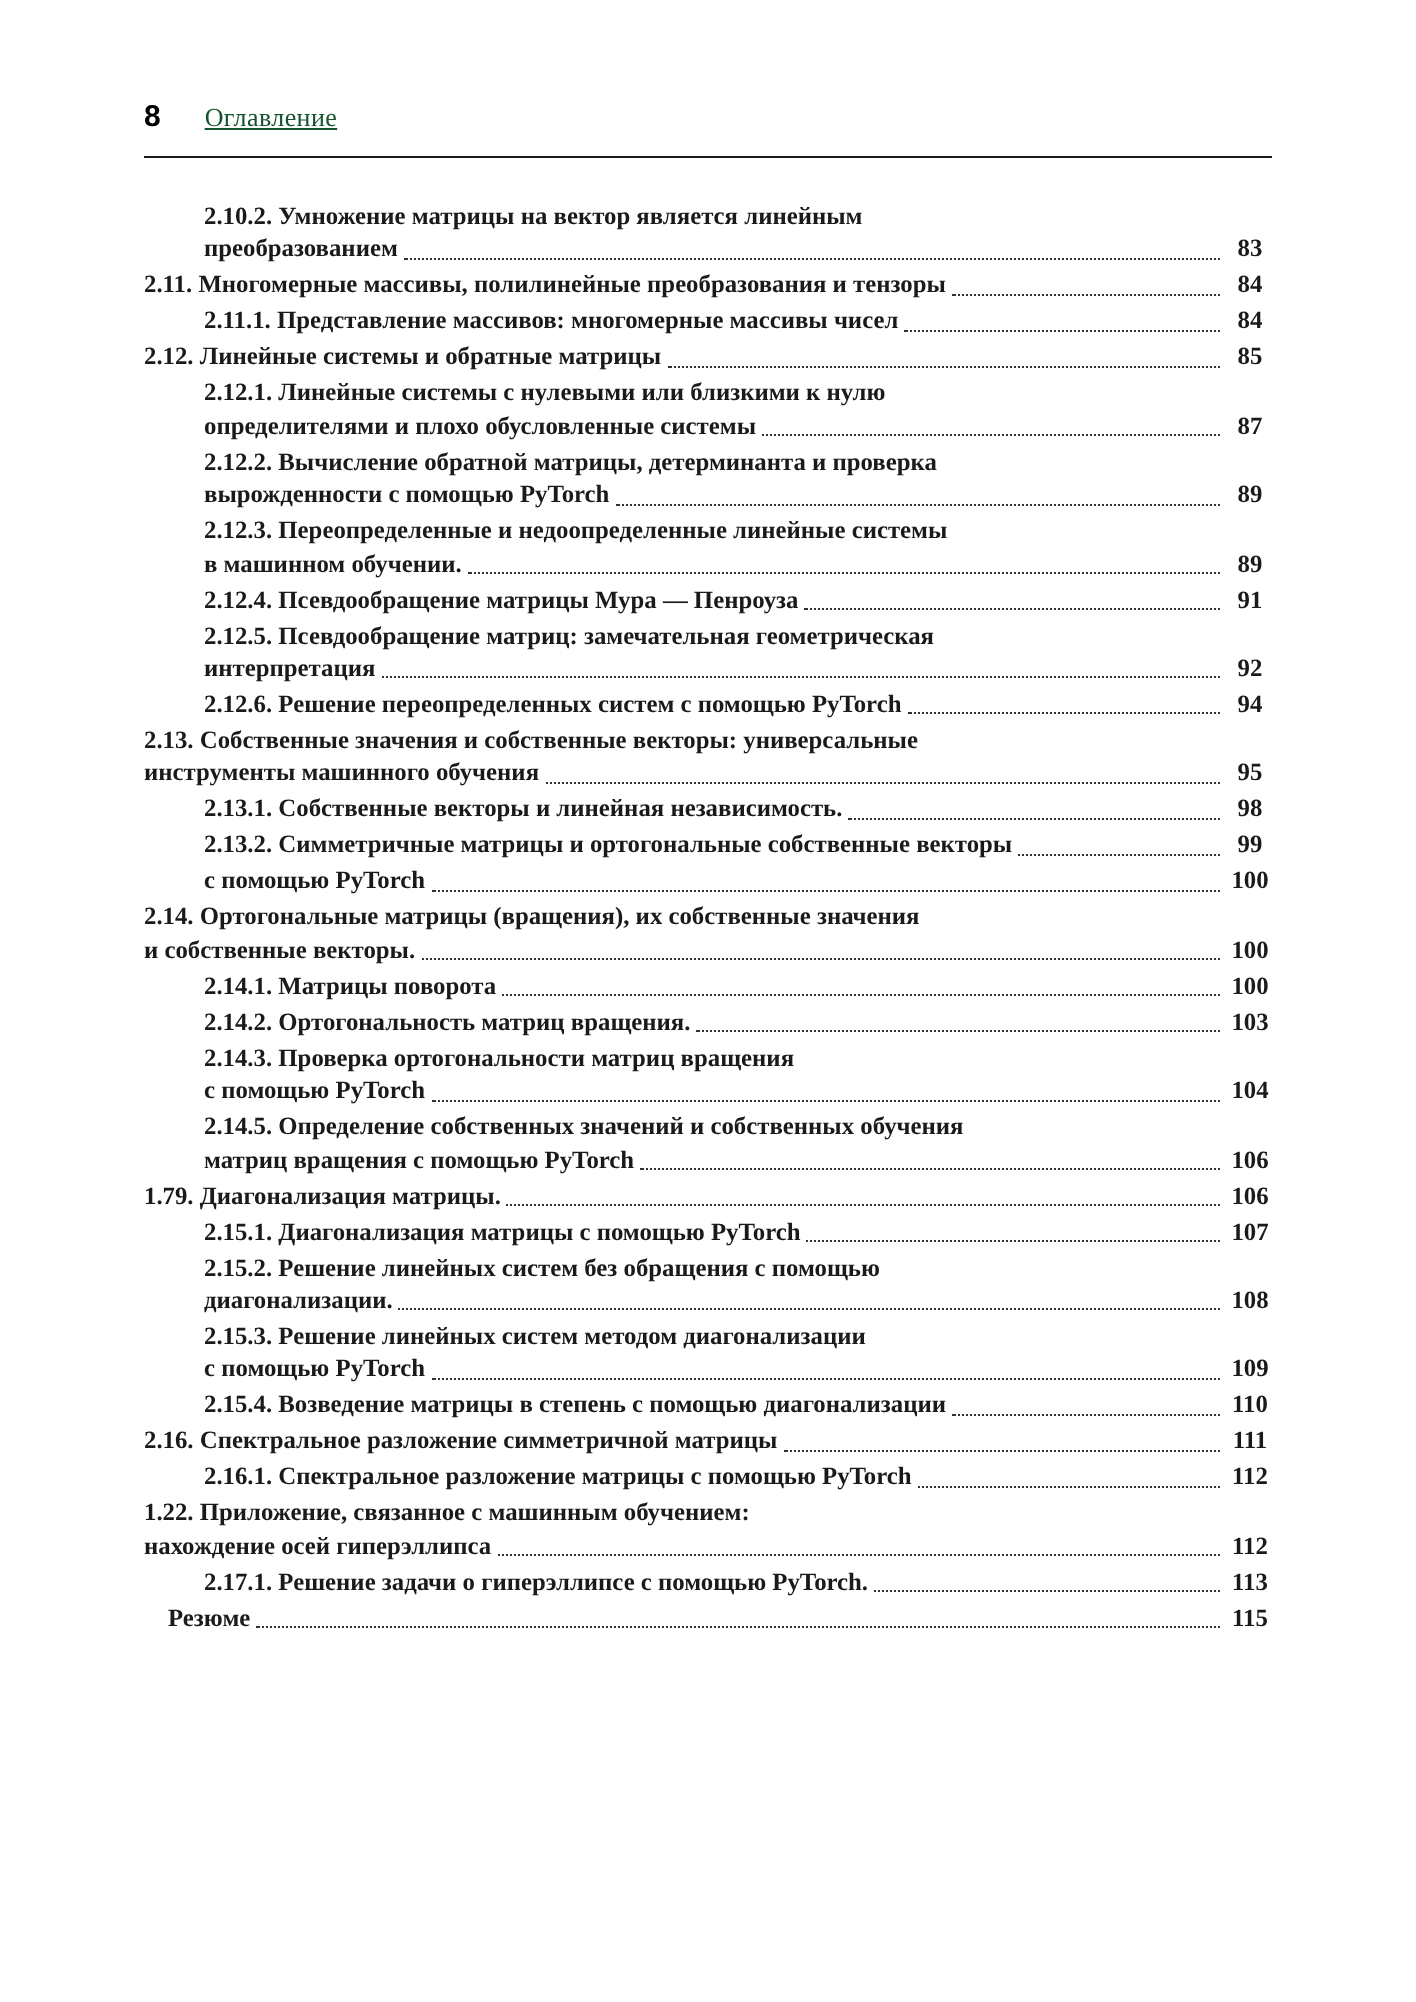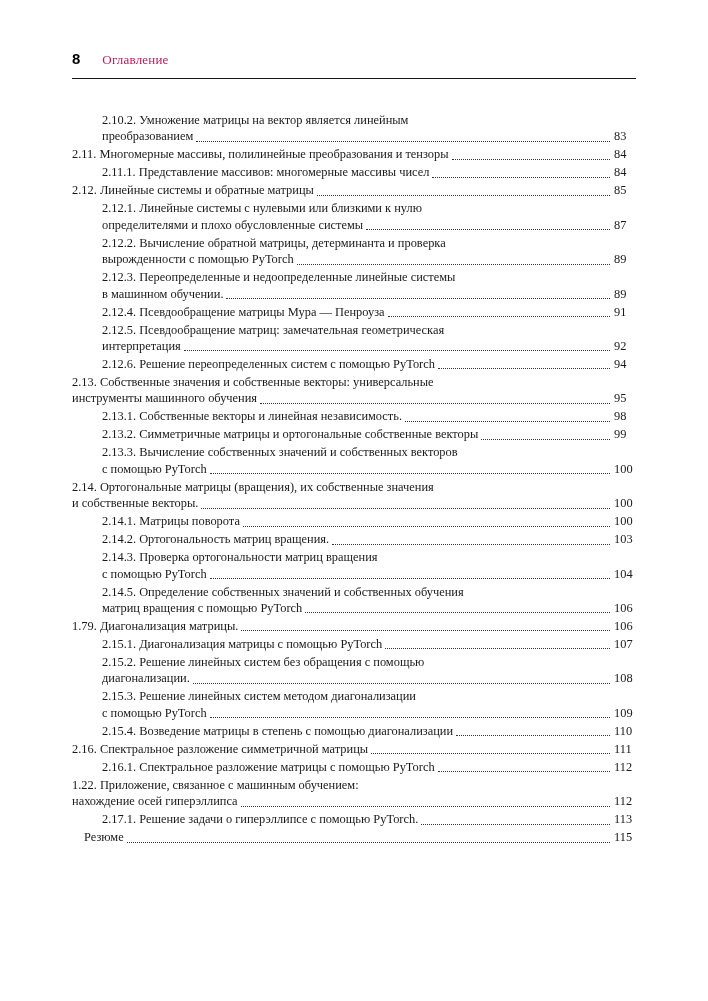--- a/index.html
+++ b/index.html
@@ -33,57 +33,59 @@
   }
   .page-number {
     font-family: "Liberation Sans", sans-serif;
     font-weight: bold;
     font-size: 15px;
     color: #000;
   }
   .header-title {
     font-family: "Liberation Serif", serif;
     font-size: 13px;
-    color: #be185d;
+    color: #14532d;
     letter-spacing: 0.2px;
+    text-decoration: underline;
   }
   .header-rule {
     position: absolute;
     top: 78px;
     left: 72px;
     width: 564px;
     height: 1px;
     background: #1a1a1a;
   }
   .toc {
     position: absolute;
-    top: 112px;
+    top: 100px;
     left: 72px;
     width: 564px;
+    font-weight: bold;
   }
   .toc-entry {
     display: flex;
     align-items: flex-end;
     font-size: 12.4px;
     line-height: 16.4px;
     margin-bottom: 1.6px;
   }
   .toc-entry .txt {
     white-space: normal;
   }
   .toc-entry .leader {
     flex: 1 1 auto;
     min-width: 6px;
     margin: 0 2px 3px 3px;
     border-bottom: 1px dotted #333;
     height: 1px;
   }
   .toc-entry .pg {
     flex: 0 0 auto;
-    text-align: left;
+    text-align: center;
     min-width: 22px;
     padding-left: 2px;
   }
   
   .toc-entry.multiline {
     display: block;
     position: relative;
   }
   .toc-entry.multiline .body {
     display: block;
@@ -226,21 +228,20 @@
         <div class="body">
           <div class="lastline">
             <span class="txt">2.13.2. Симметричные матрицы и ортогональные собственные векторы</span>
             <span class="leader"></span>
             <span class="pg">99</span>
           </div>
         </div>
       </div>
       <div class="toc-entry multiline lvl3">
         <div class="body">
-          <div class="txt">2.13.3. Вычисление собственных значений и собственных векторов</div>
           <div class="lastline">
             <span class="txt">с помощью PyTorch</span>
             <span class="leader"></span>
             <span class="pg">100</span>
           </div>
         </div>
       </div>
       <div class="toc-entry multiline lvl2">
         <div class="body">
           <div class="txt">2.14. Ортогональные матрицы (вращения), их собственные значения</div>

